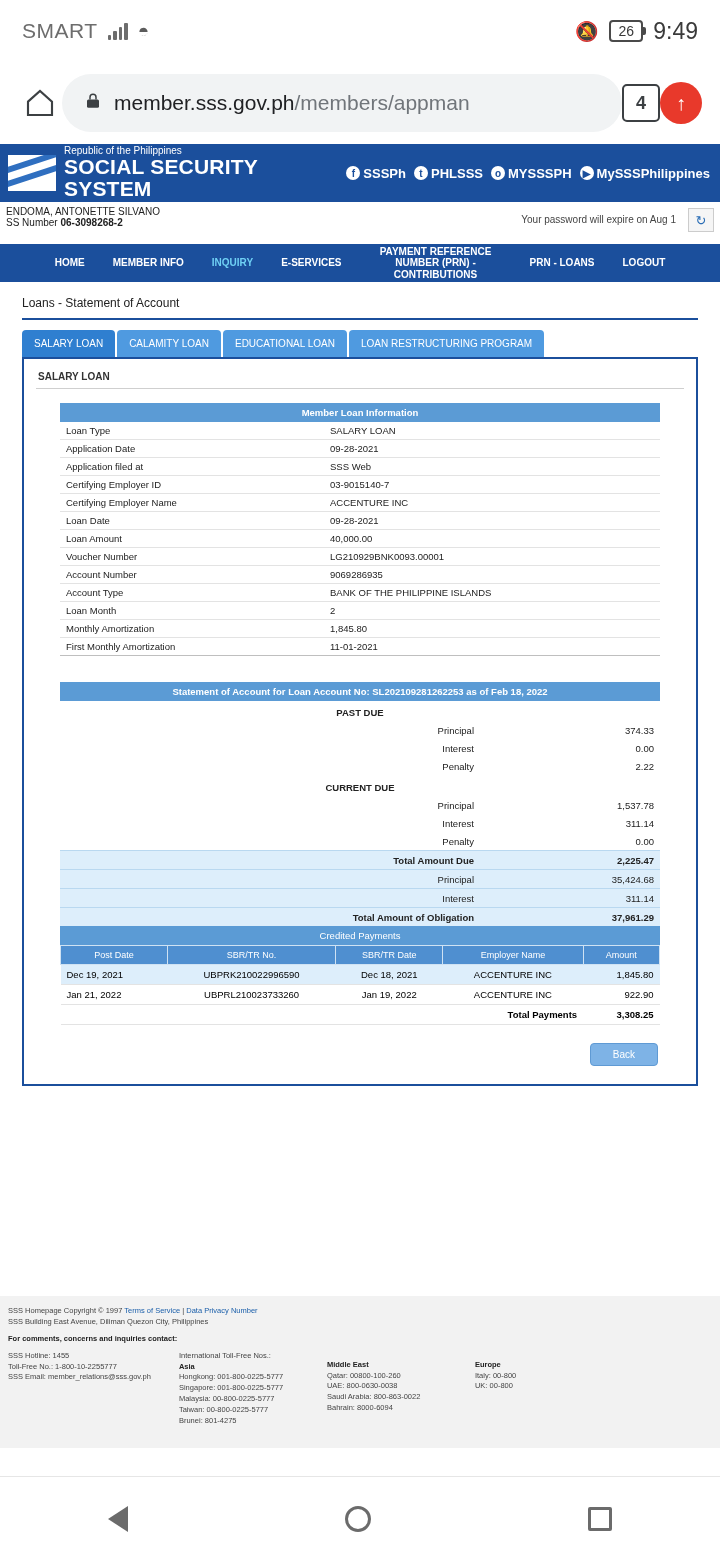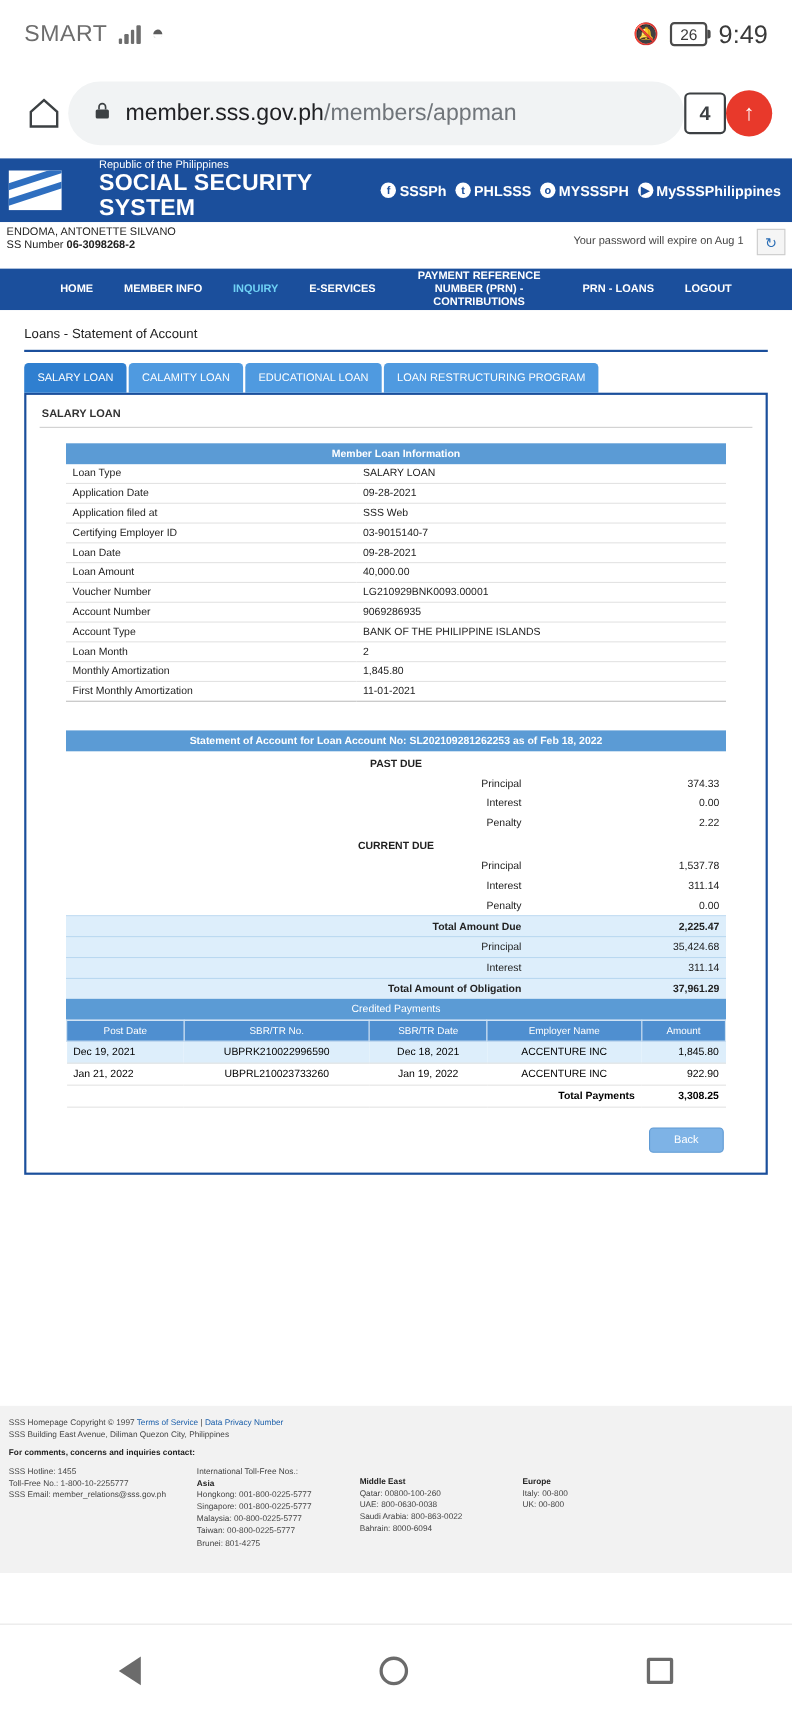--- a/index.html
+++ b/index.html
@@ -64,21 +64,20 @@
   .fab {
     width: 42px; height: 42px; border-radius: 50%; background: #e8392b;
     display: flex; align-items: center; justify-content: center; color: #fff; font-size: 20px;
   }
 
   
   .sss-header {
     background: #1b4f9c; height: 58px;
     display: flex; align-items: center; padding: 0 8px;
     position: relative;
-    gap: 26px;
   }
   .logo-mark {
     width: 48px; height: 36px; background: #ffffff; margin-right: 8px;
     position: relative; overflow: hidden; flex: none;
   }
   .logo-mark:before {
     content:""; position:absolute; left:-6px; top:4px; width:60px; height:6px;
     background:#2f6fc0; transform: rotate(-18deg);
   }
   .logo-mark:after {
@@ -310,20 +309,24 @@
             </tr>
           <tr>
               <td class="k">Application filed at</td>
               <td>SSS Web</td>
             </tr>
           <tr>
               <td class="k">Certifying Employer ID</td>
               <td>03-9015140-7</td>
             </tr>
           <tr>
+              <td class="k">Certifying Employer Name</td>
+              <td>ACCENTURE INC</td>
+            </tr>
+          <tr>
               <td class="k">Loan Date</td>
               <td>09-28-2021</td>
             </tr>
           <tr>
               <td class="k">Loan Amount</td>
               <td>40,000.00</td>
             </tr>
           <tr>
               <td class="k">Voucher Number</td>
               <td>LG210929BNK0093.00001</td>

